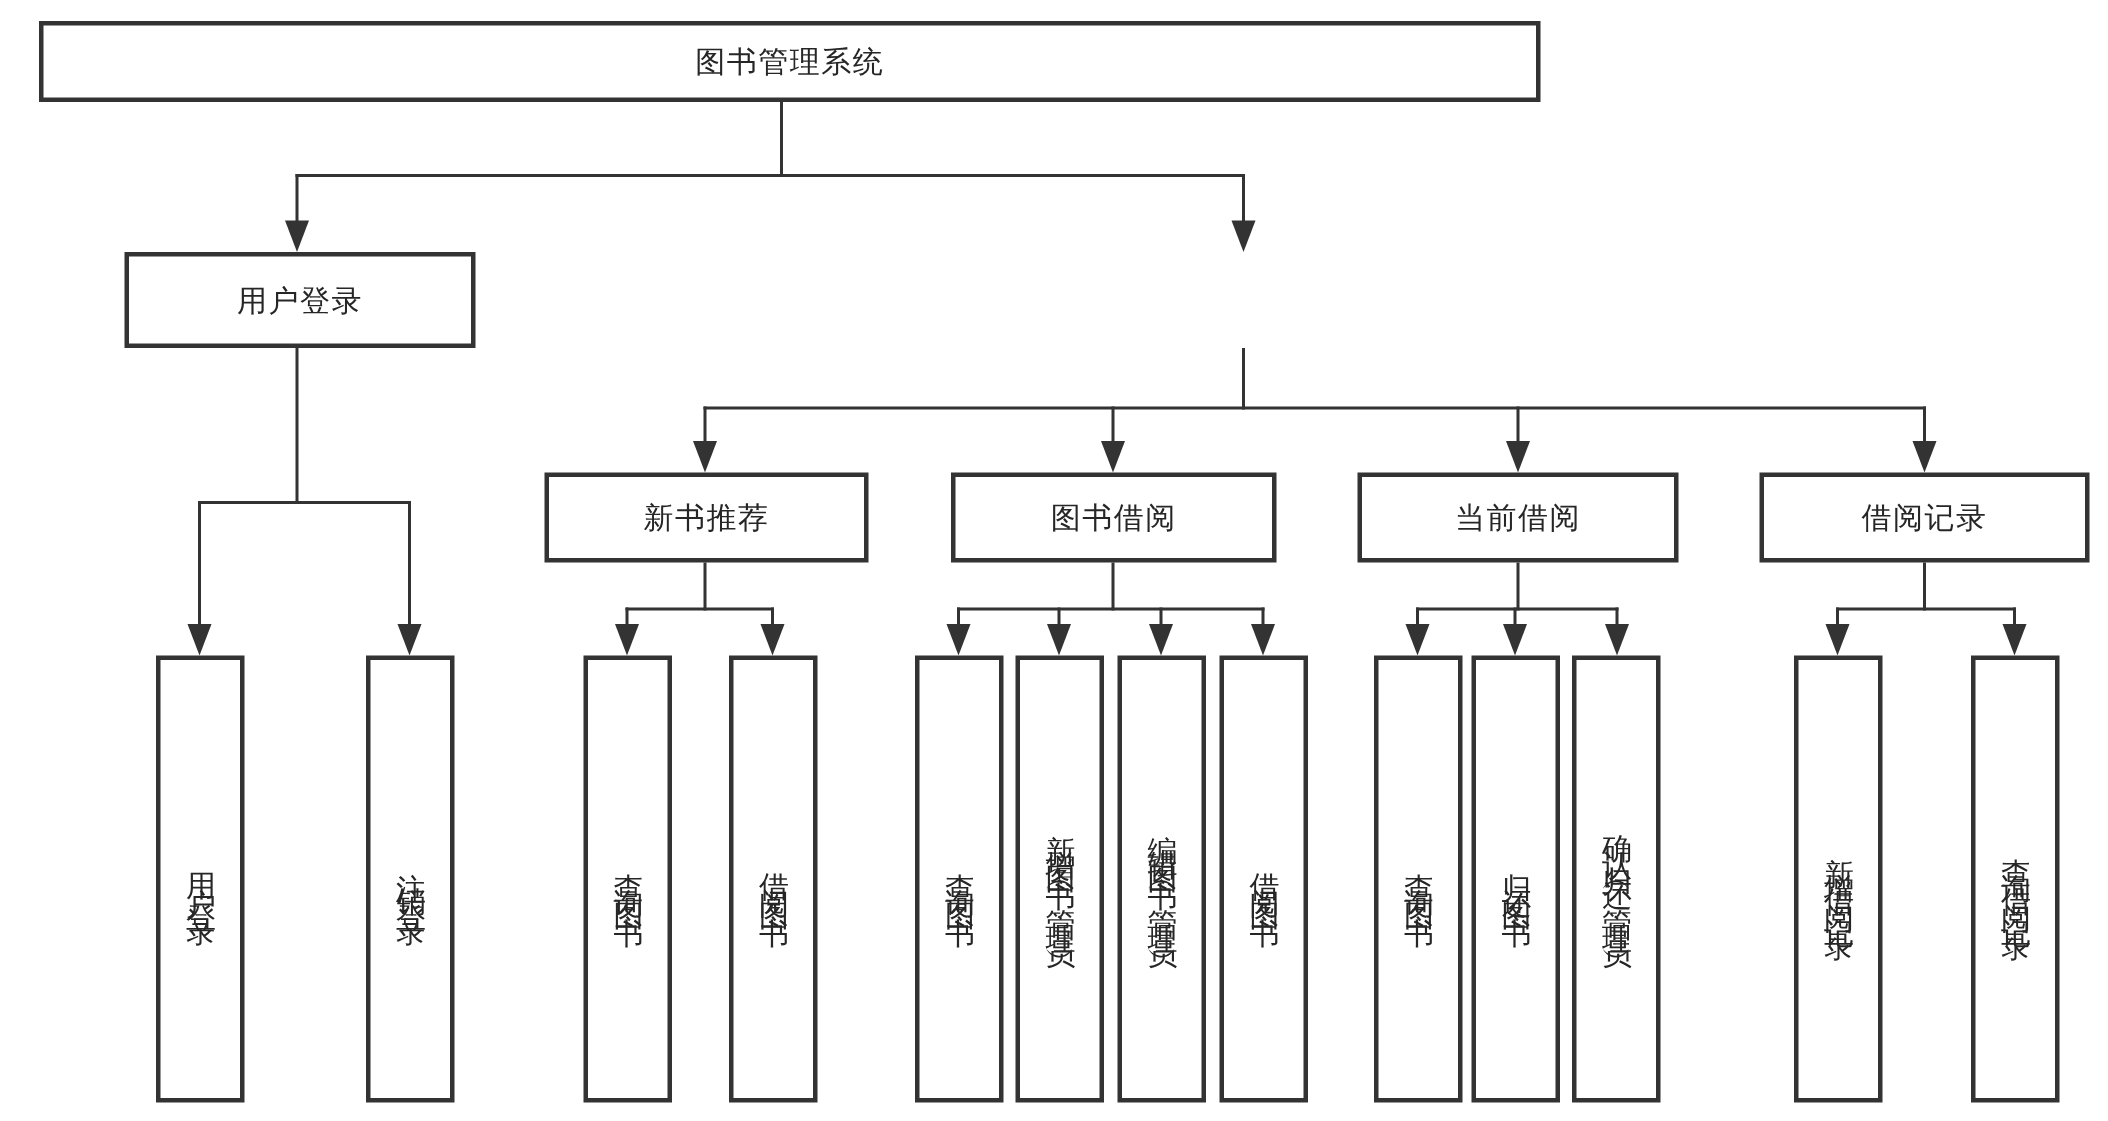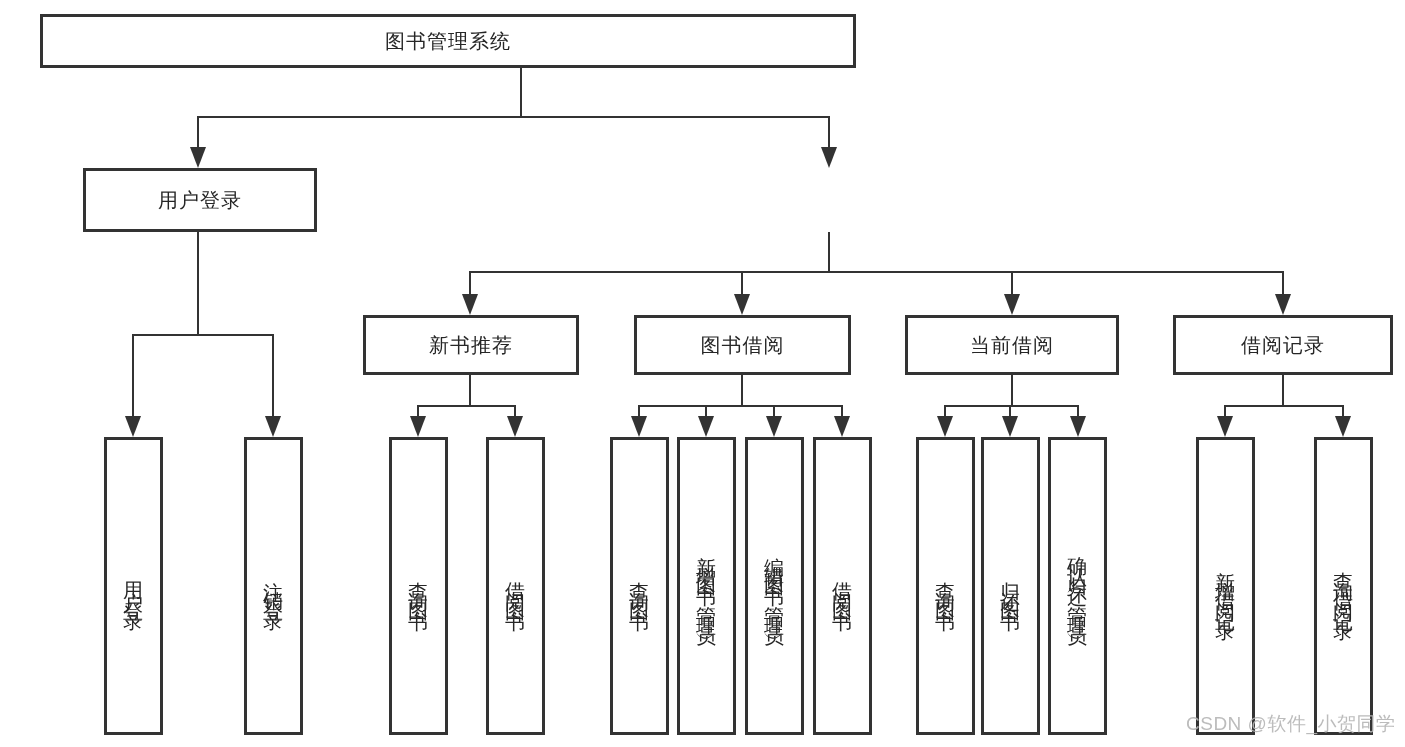--- a/index.html
+++ b/index.html
@@ -25,21 +25,21 @@
   .watermark{
     position:absolute;left:1186px;top:711px;z-index:10;
     font-size:19px;letter-spacing:0.5px;color:#b5b5b5;opacity:0.9;white-space:nowrap;
   }
 </style>
 </head>
 <body>
 
 <div id="canvas">
 
-  <div class="box hbox" style="left:40px;top:14px;width:816px;height:54px">
+  <div class="box hbox" style="left:26px;top:14px;width:1001px;height:54px">
     <span>图书管理系统</span>
   </div>
 
   <div class="box hbox" style="left:83px;top:168px;width:234px;height:64px">
     <span>用户登录</span>
   </div>
 
   <div class="box hbox" style="left:363px;top:315px;width:216px;height:60px">
     <span>新书推荐</span>
   </div>
@@ -149,15 +149,14 @@
   <div class="arr" style="left:1002px;top:416px"></div>
   <div class="arr" style="left:1070px;top:416px"></div>
 
   <div class="ln" style="left:1282px;top:375px;width:2px;height:32px"></div>
   <div class="ln" style="left:1224px;top:405px;width:120px;height:2px"></div>
   <div class="ln" style="left:1224px;top:405px;width:2px;height:17px"></div>
   <div class="ln" style="left:1342px;top:405px;width:2px;height:17px"></div>
   <div class="arr" style="left:1217px;top:416px"></div>
   <div class="arr" style="left:1335px;top:416px"></div>
 
-  <div class="watermark">CSDN @软件_小贺同学</div>
 
 </div>
 
 </body></html>

